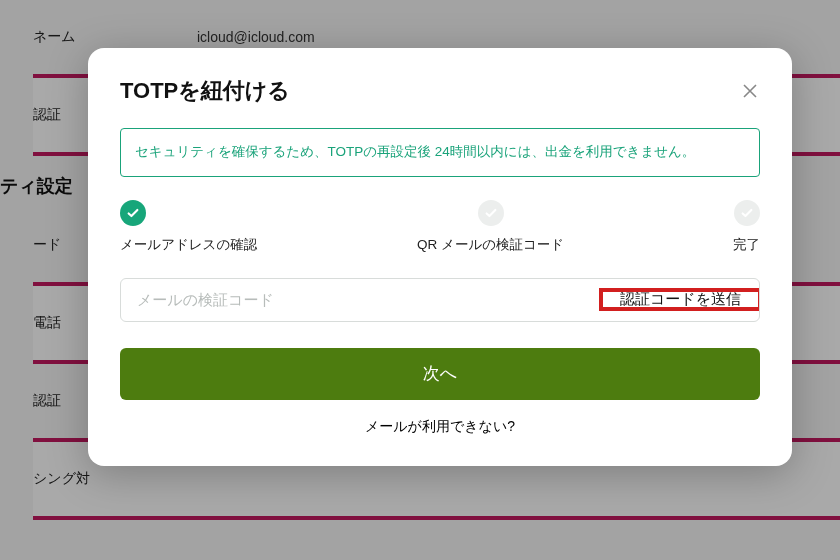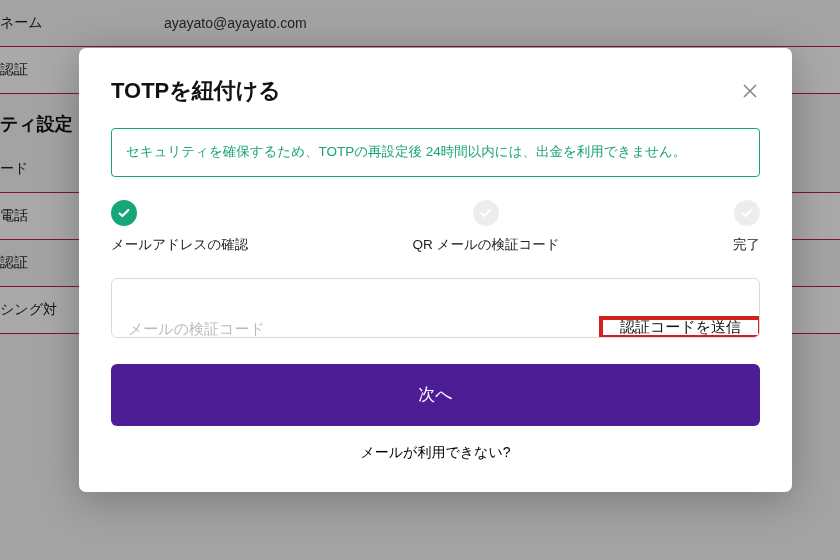--- a/index.html
+++ b/index.html
@@ -11,26 +11,27 @@
       background: #f5f5f5;
       position: relative;
     }
     
     .bg-page {
       position: absolute;
       inset: 0;
       background: #f0f0f0;
     }
     .bg-row {
-      padding: 14px 0;
-      border-bottom: 1px solid #be185d;
+      padding: 28px 0;
+      border-bottom: 4px solid #be185d;
       display: flex;
       align-items: center;
       font-size: 14px;
       color: #222;
+      margin-left: 33px;
     }
     .bg-row.alt { background: #fafafa; }
     .bg-label { width: 140px; padding-left: 0; }
     .bg-value { color: #333; padding-left: 24px; }
     .bg-section-title {
       font-size: 18px;
       font-weight: 600;
       padding: 18px 0 10px;
       color: #111;
     }
@@ -47,25 +48,25 @@
     }
     
     .overlay {
       position: absolute;
       inset: 0;
       background: rgba(0,0,0,0.32);
     }
     
     .modal {
       position: absolute;
-      left: 79px;
+      left: 88px;
       right: 48px;
       top: 48px;
       background: #fff;
-      border-radius: 7px;
+      border-radius: 16px;
       box-shadow: 0 8px 40px rgba(0,0,0,0.25);
       padding: 28px 32px 30px;
     }
     .modal-header {
       display: flex;
       justify-content: space-between;
       align-items: center;
       margin-bottom: 22px;
     }
     .modal-title {
@@ -116,22 +117,22 @@
     .step-circle.pending { background: #eceeed; color: #cfd3d1; }
     .step-circle svg { width: 14px; height: 14px; }
     .step-label {
       font-size: 13.5px;
       color: #222;
     }
     .input-row {
       border: 1px solid #d8dcda;
       border-radius: 6px;
       display: flex;
-      align-items: flex-end;
-      height: 60px;
+      align-items: center;
+      height: 44px;
       margin-bottom: 26px;
       overflow: hidden;
     }
     .code-input {
       flex: 1;
       border: none;
       outline: none;
       padding: 0 16px;
       font-size: 15px;
       color: #333;
@@ -149,22 +150,22 @@
       position: relative;
     }
     .highlight-box {
       position: absolute;
       border: 4px solid #d21f1f;
       pointer-events: none;
       left: -3px; right: -3px; top: -2px; bottom: -2px;
     }
     .next-btn {
       width: 100%;
-      height: 62px;
-      background: #4c1d95;
+      height: 52px;
+      background: #4d7c0f;
       color: #fff;
       border: none;
       border-radius: 6px;
       font-size: 17px;
       cursor: pointer;
       margin-bottom: 18px;
     }
     .alt-link {
       display: block;
       text-align: center;
@@ -172,21 +173,21 @@
       font-size: 14px;
       cursor: pointer;
     }
   </style>
 </head>
 <body>
 
 <div class="bg-page">
   <div class="bg-row">
     <span class="bg-label">ネーム</span>
-    <span class="bg-value">ayayato@ayayato.com</span>
+    <span class="bg-value">icloud@icloud.com</span>
   </div>
   <div class="bg-row alt">
     <span class="bg-label">認証</span>
   </div>
   <div class="bg-section-title">ティ設定</div>
   <div class="bg-row">
     <span class="bg-label">ード</span>
   </div>
   <div class="bg-row alt">
     <span class="bg-label">電話</span>

